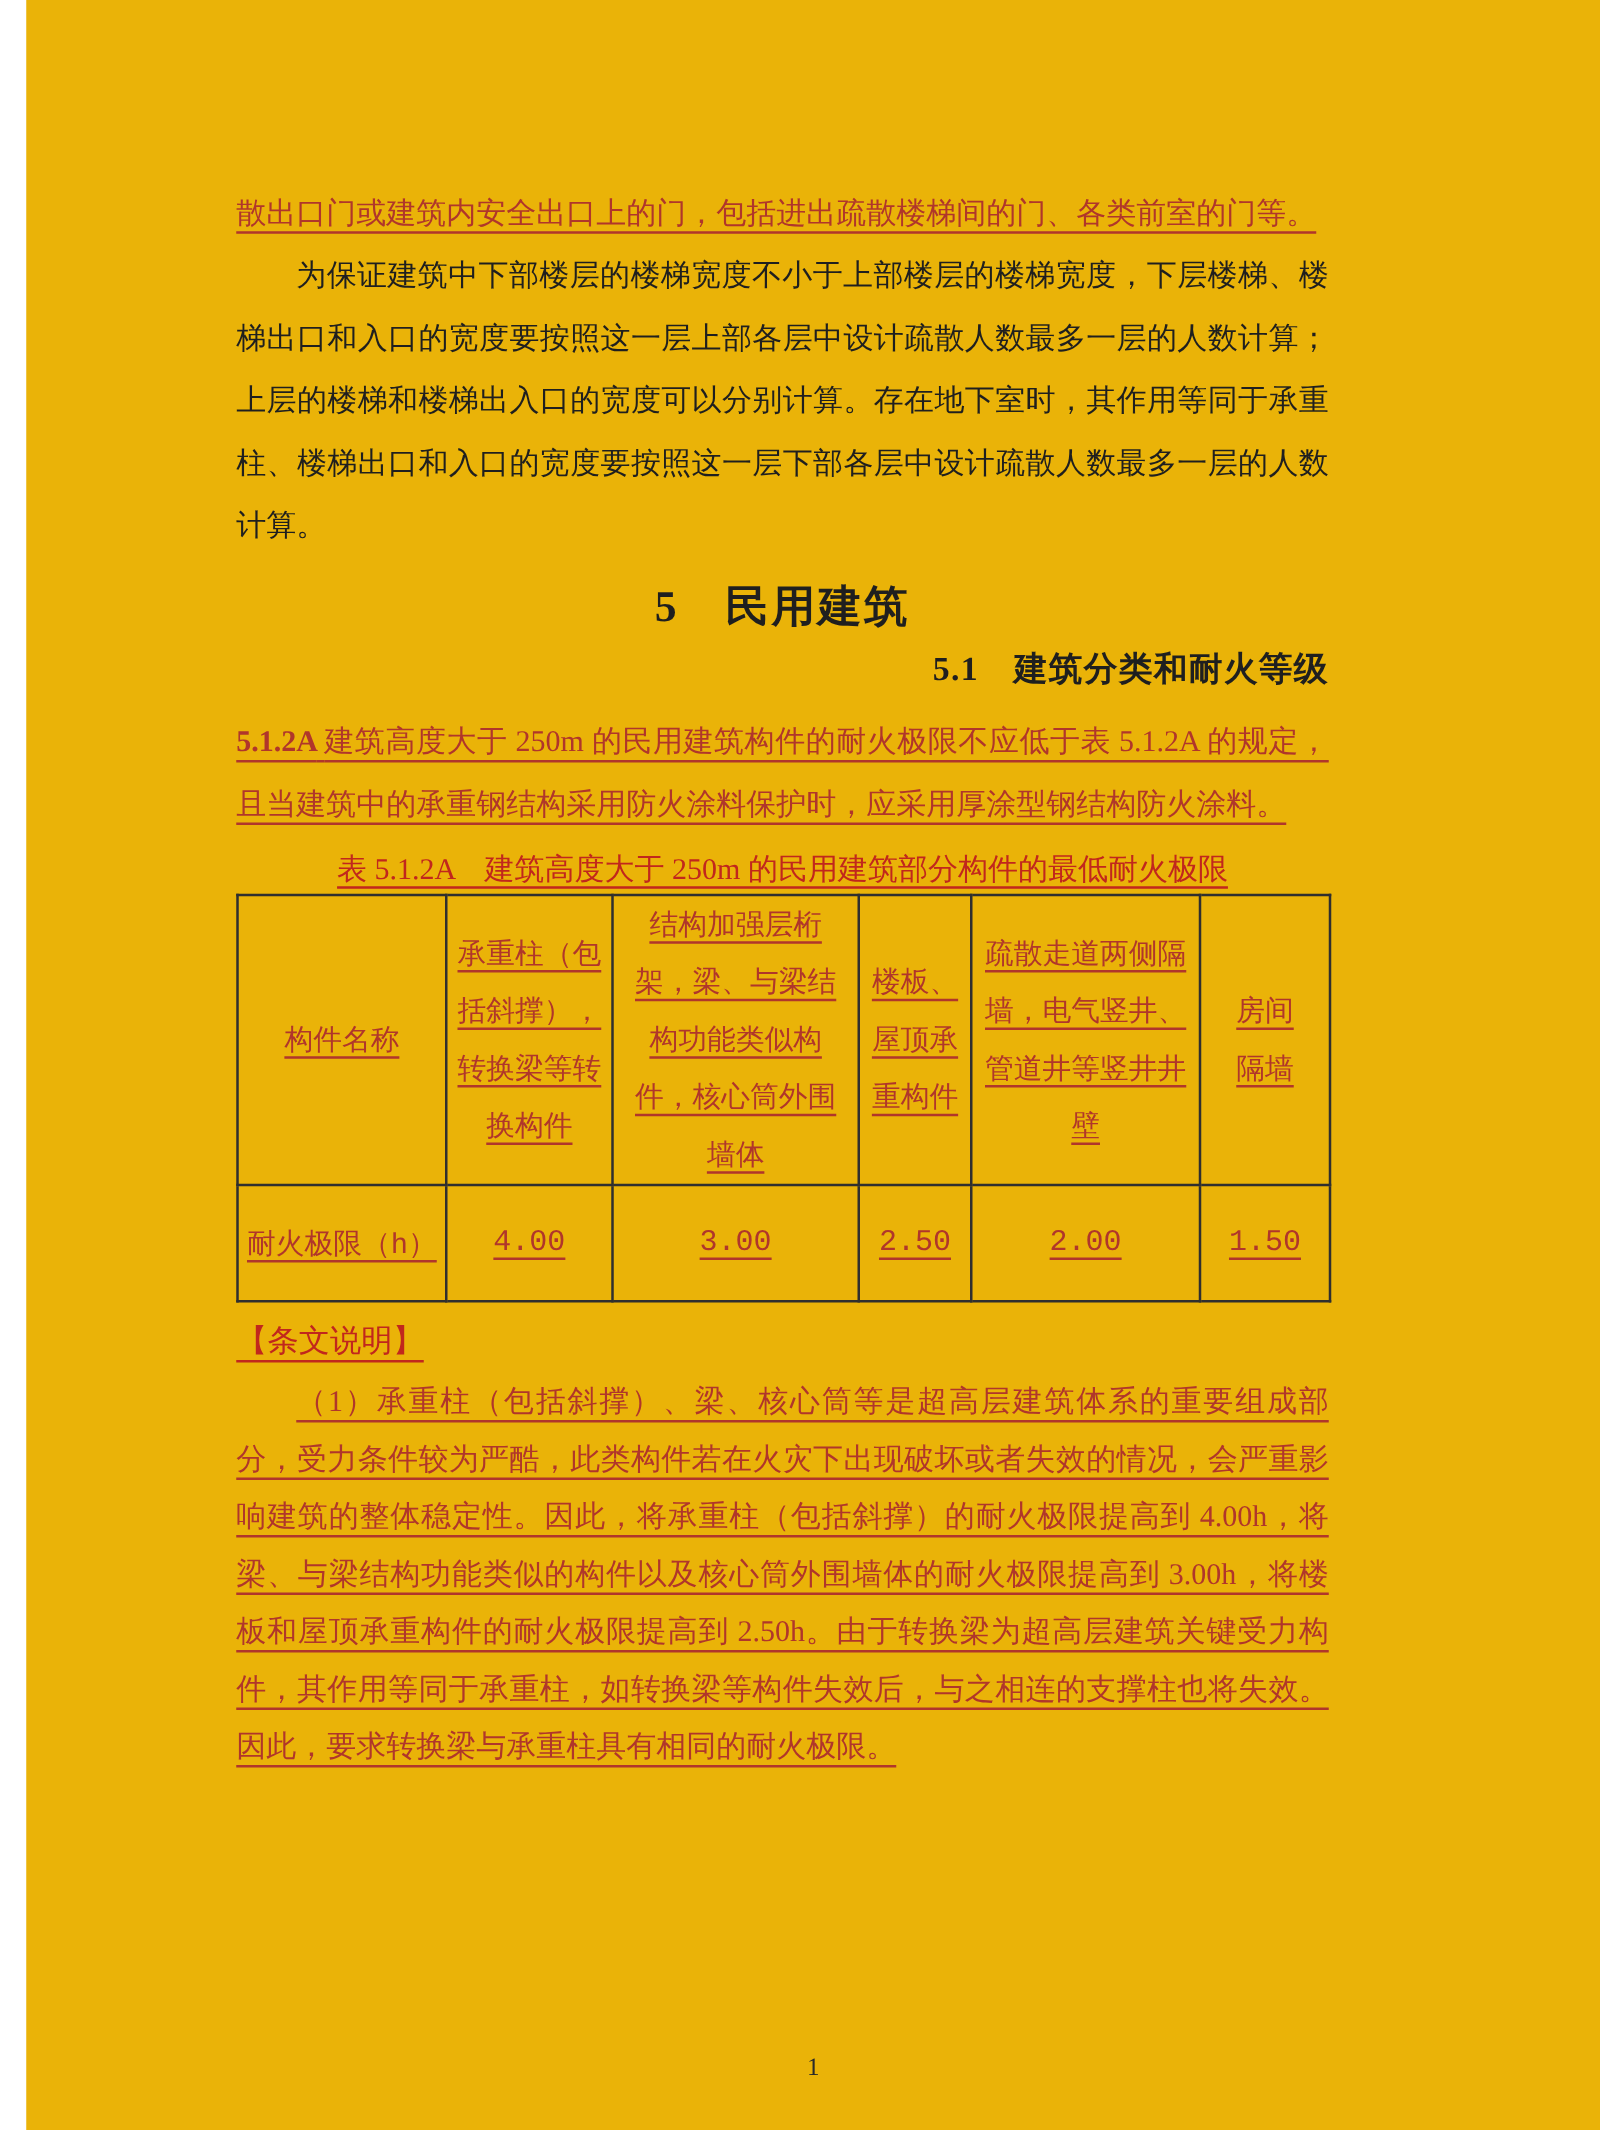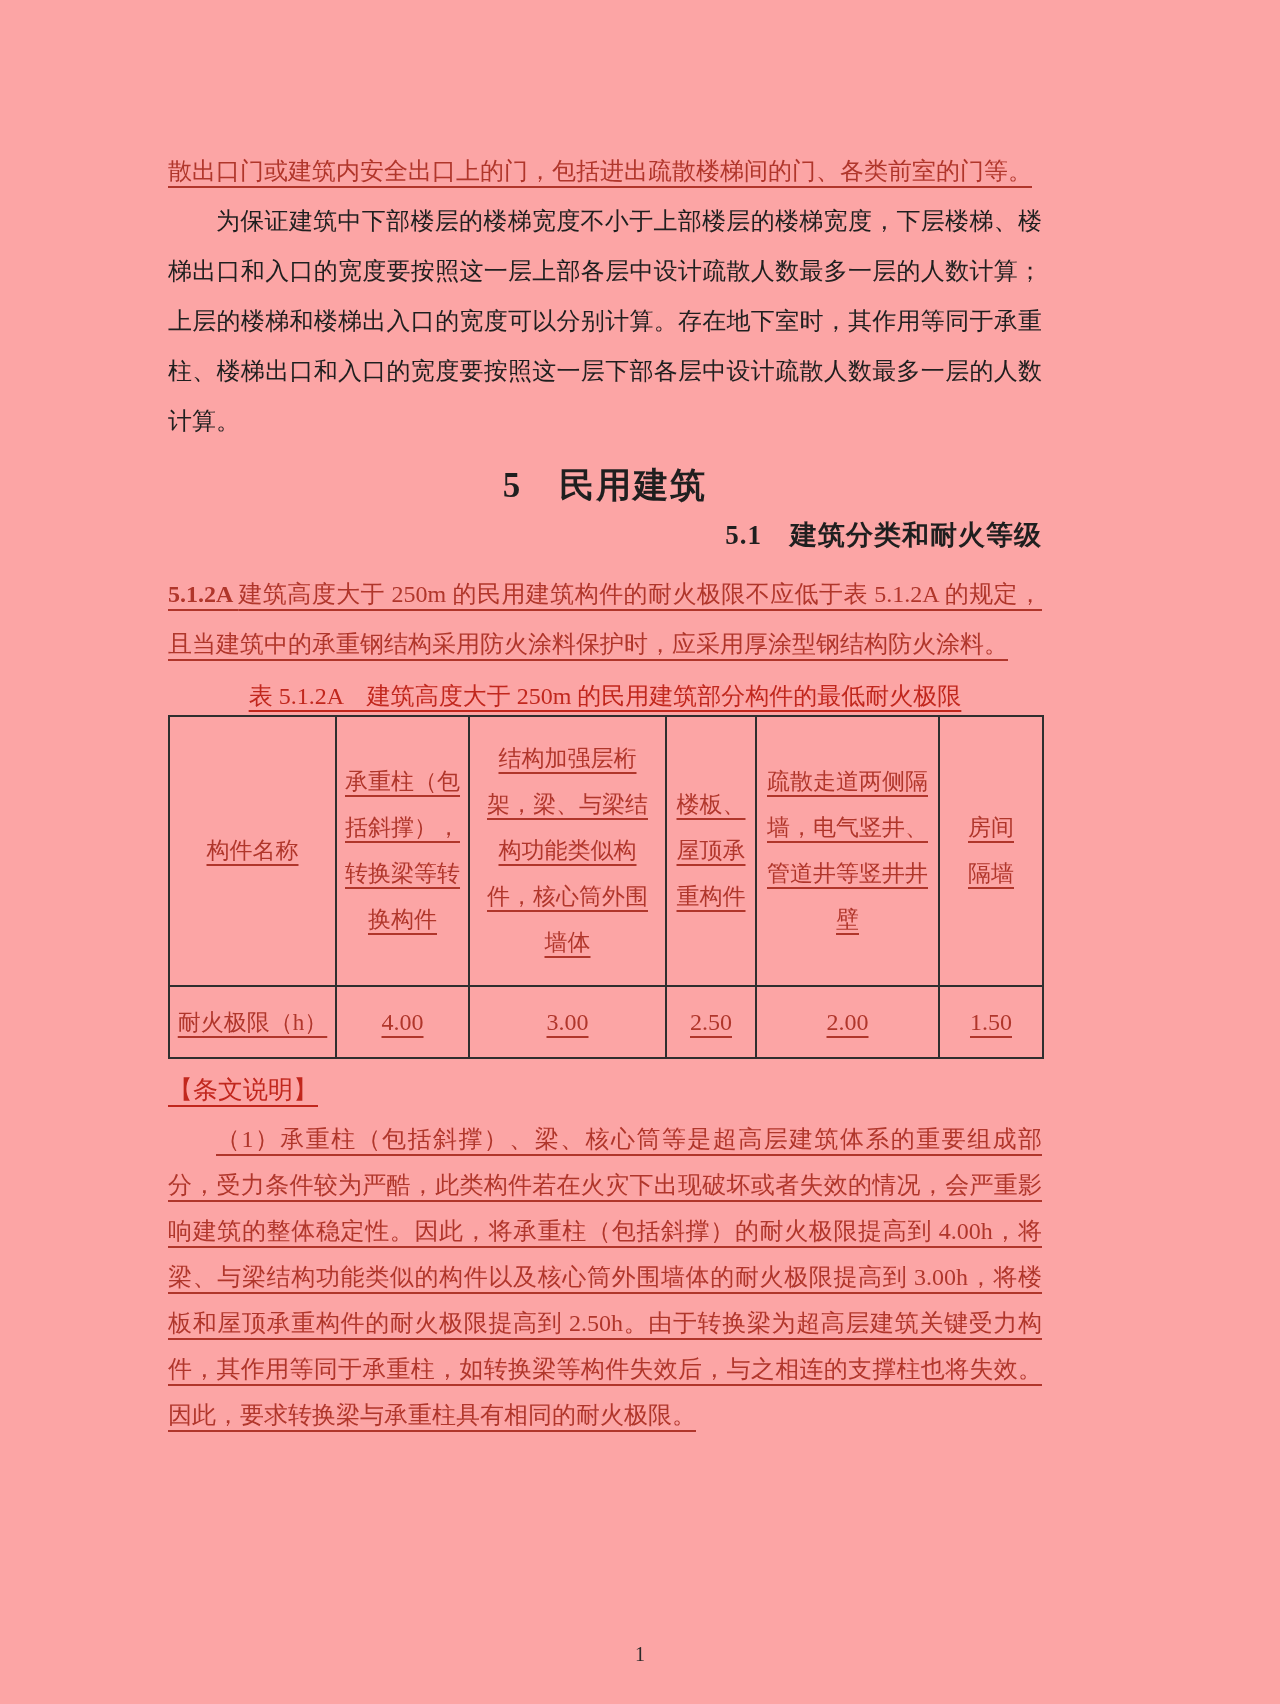--- a/index.html
+++ b/index.html
@@ -4,21 +4,21 @@
 <style>
   * { margin:0; padding:0; box-sizing:border-box; }
   html,body { background:#ffffff; }
   body {
     width:1280px; height:1704px;
     position:relative;
     font-family:"Liberation Serif","DejaVu Serif",serif;
     color:var(--text,#1f1f1f);
     overflow:hidden;
   }
-  .page { position:absolute; inset:0; background:#fca5a5; }
+  .page { position:absolute; inset:0; background:#eab308;margin-left:21px; }
   .content { position:absolute; left:168px; top:146px; width:874px; }
 
   .para { font-size:24px; line-height:50px; text-align:justify; }
   .indent { text-indent:2em; }
   .black { color:var(--text,#1f1f1f); }
   .red { color:var(--red,#b0362b); }
   .red-bold { color:var(--red-bold,#c1271d); font-weight:normal; }
   .u {
     text-decoration:underline;
     text-decoration-thickness:1.5px;
@@ -53,24 +53,24 @@
   table.fire-table td {
     border:2px solid var(--border,#2f2f2f);
     text-align:center; vertical-align:middle;
     color:var(--red,#b0362b);
     text-decoration:underline;
     text-decoration-thickness:1.5px;
     text-underline-offset:6px;
   }
   tr.hdr td {
     height:176px; font-size:23px; line-height:46px;
-    padding:19px 8px; word-break:break-all;
+    padding:0 8px; word-break:break-all;
   }
   tr.hdr td.cell-room { padding:2px 26px; }
-  tr.vals td { height:72px; font-size:24px; }
+  tr.vals td { height:93px; font-size:24px;font-family:Liberation Mono, monospace; }
   tr.vals td.rowlabel { font-size:23px; padding:0 2px; }
 
   .cmt-heading {
     font-size:25px; margin:14px 0 10px;
     text-decoration:underline;
     text-decoration-thickness:1.5px;
     text-underline-offset:7px;
   }
   .cmt { line-height:46px; }
 

